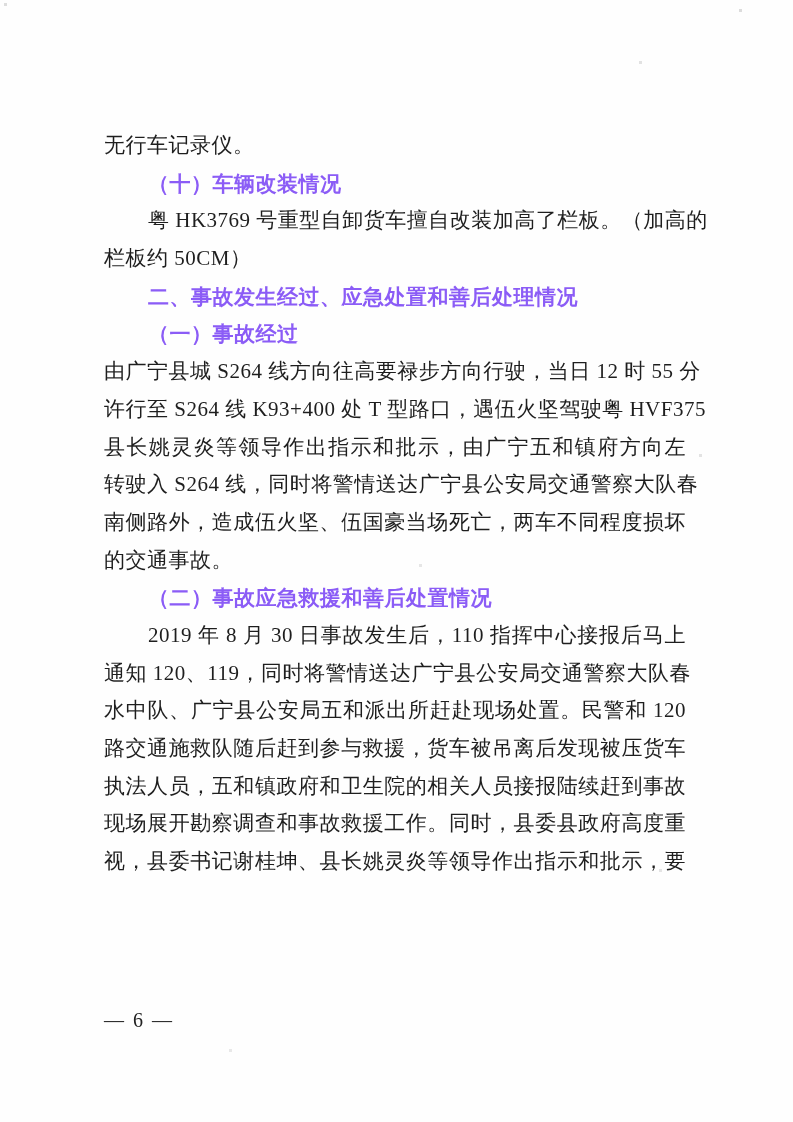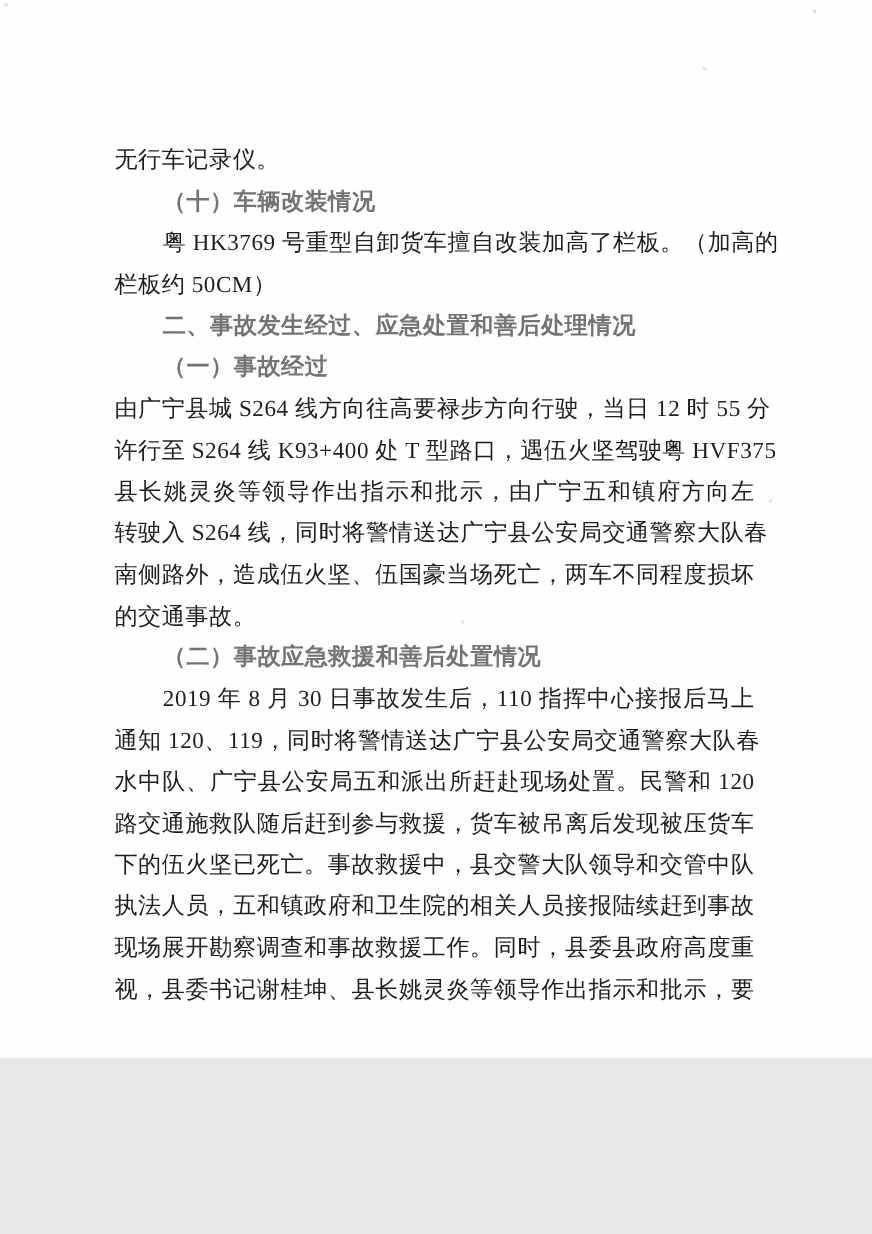--- a/index.html
+++ b/index.html
@@ -3,21 +3,21 @@
 <meta charset="utf-8">
 <style>
   html, body {
     margin: 0;
     padding: 0;
     background: #e8e8e8;
   }
   .page {
     position: relative;
     width: 793px;
-    height: 962px;
+    height: 1122px;
     background: #fefefe;
     overflow: hidden;
     font-family: "Liberation Serif", serif;
     color: #1e1e1e;
   }
   
   .noise {
     position: absolute;
     left: 0; top: 0; width: 1px; height: 1px;
     background: transparent;
@@ -48,21 +48,21 @@
   }
   .para-end {
     text-align: left;
     text-align-last: left;
   }
   .heading {
     font-family: "Liberation Sans", sans-serif;
     font-weight: bold;
     text-align: left;
     text-align-last: left;
-    color: #737373;
+    color: #8b5cf6;
   }
   .indent {
     text-indent: 44px;
   }
   .page-number {
     position: absolute;
     left: 104px;
     top: 1005px;
     font-size: 20px;
     line-height: 30px;
@@ -88,20 +88,19 @@
     <div class="line">许行至 S264 线 K93+400 处 T 型路口，遇伍火坚驾驶粤 HVF375</div>
     <div class="line">县长姚灵炎等领导作出指示和批示，由广宁五和镇府方向左</div>
     <div class="line">转驶入 S264 线，同时将警情送达广宁县公安局交通警察大队春</div>
     <div class="line">南侧路外，造成伍火坚、伍国豪当场死亡，两车不同程度损坏</div>
     <div class="line para-end">的交通事故。</div>
     <div class="line heading indent">（二）事故应急救援和善后处置情况</div>
     <div class="line indent">2019 年 8 月 30 日事故发生后，110 指挥中心接报后马上</div>
     <div class="line">通知 120、119，同时将警情送达广宁县公安局交通警察大队春</div>
     <div class="line">水中队、广宁县公安局五和派出所赶赴现场处置。民警和 120</div>
     <div class="line">路交通施救队随后赶到参与救援，货车被吊离后发现被压货车</div>
-    <div class="line">下的伍火坚已死亡。事故救援中，县交警大队领导和交管中队</div>
     <div class="line">执法人员，五和镇政府和卫生院的相关人员接报陆续赶到事故</div>
     <div class="line">现场展开勘察调查和事故救援工作。同时，县委县政府高度重</div>
     <div class="line">视，县委书记谢桂坤、县长姚灵炎等领导作出指示和批示，要</div>
   </div>
 
   <div class="page-number">— 6 —</div>
 </div>
 
 </body></html>

